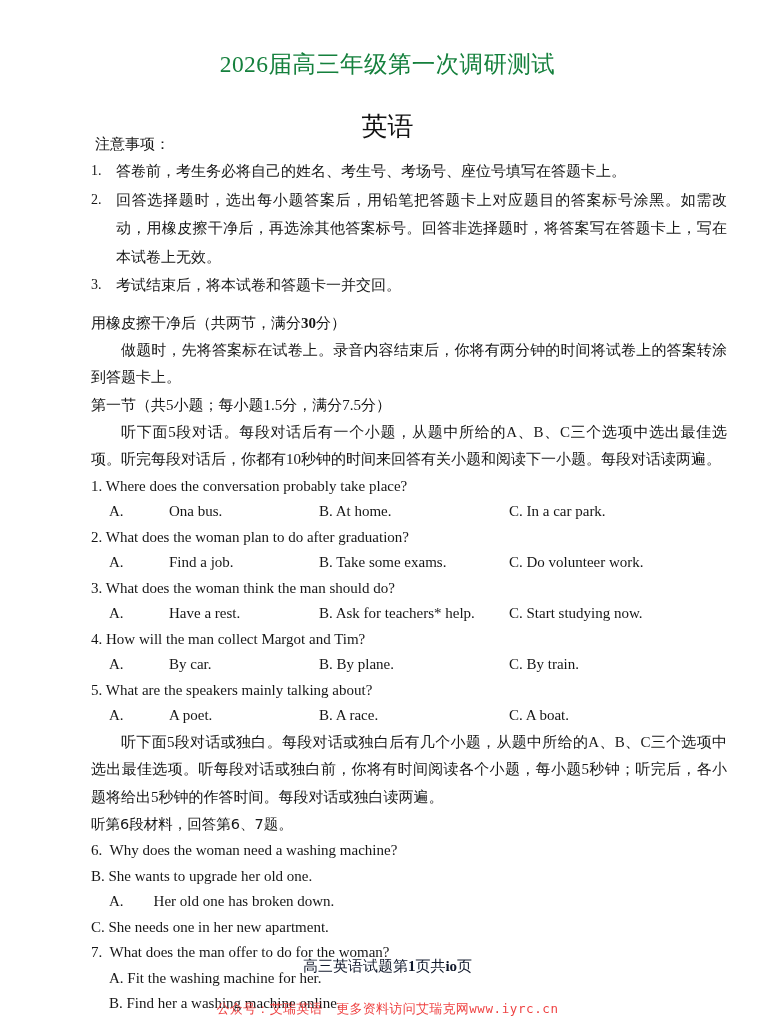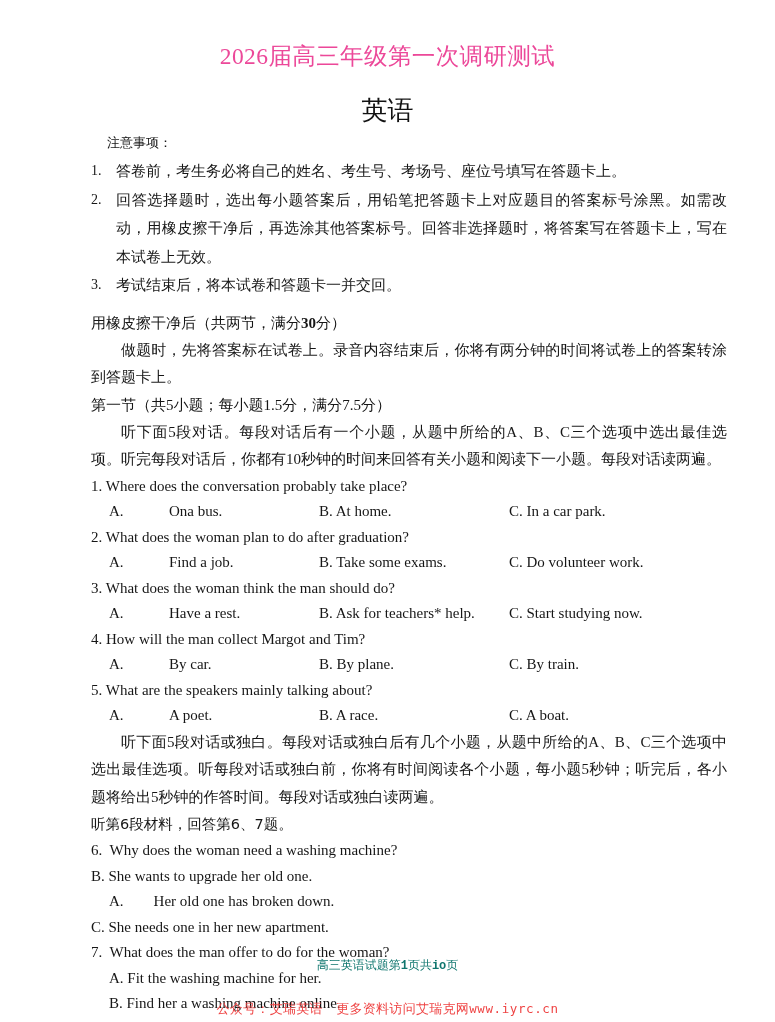--- a/index.html
+++ b/index.html
@@ -22,47 +22,47 @@
     left: 0; top: 0;
     width: 775px;
     height: 1022px;
   }
 
   
   .doc-title {
     text-align: center;
     font-size: 23.5px;
     letter-spacing: 0.4px;
-    margin: 4px;
+    margin: 12px;
     padding-top: 36px;
     font-weight: 400;
-    color: #ec4899;
+    color: #15803d;
   }
   .doc-subject {
     text-align: center;
     font-size: 26px;
     margin: 0;
     padding-top: 17px;
     font-weight: 400;
     color: #121212;
   }
 
   
   .body-wrap {
     position: absolute;
     left: 91px;
     top: 131px;
     width: 636px;
   }
 
   .notice-title {
-    font-size: 13px;
+    font-size: 15px;
     line-height: 25px;
-    margin: 0 0 1px 16px;
-    font-family: Liberation Mono, monospace;
+    margin: 0 0 1px 4px;
+    font-family: Liberation Sans, sans-serif;
   }
 
   ol.notice-list {
     list-style: none;
     margin: 0;
     padding: 0;
   }
   ol.notice-list li {
     position: relative;
     padding-left: 25px;
@@ -134,23 +134,22 @@
   .opt-stack .line { white-space: pre; }
   .opt-stack .line.a-deep { padding-left: 18px; }
 
   
   .footer-note {
     position: absolute;
     left: 0;
     top: 957px;
     width: 775px;
     text-align: center;
-    font-size: 12px;
-    color: #0f766e;
-    font-family: Liberation Mono, monospace;
+    font-size: 15px;
+    color: #0f172a;
   }
   .footer-note b { font-weight: 700; }
 
   .watermark {
     position: absolute;
     left: 0;
     top: 1000px;
     width: 775px;
     text-align: center;
     font-size: 13px;

